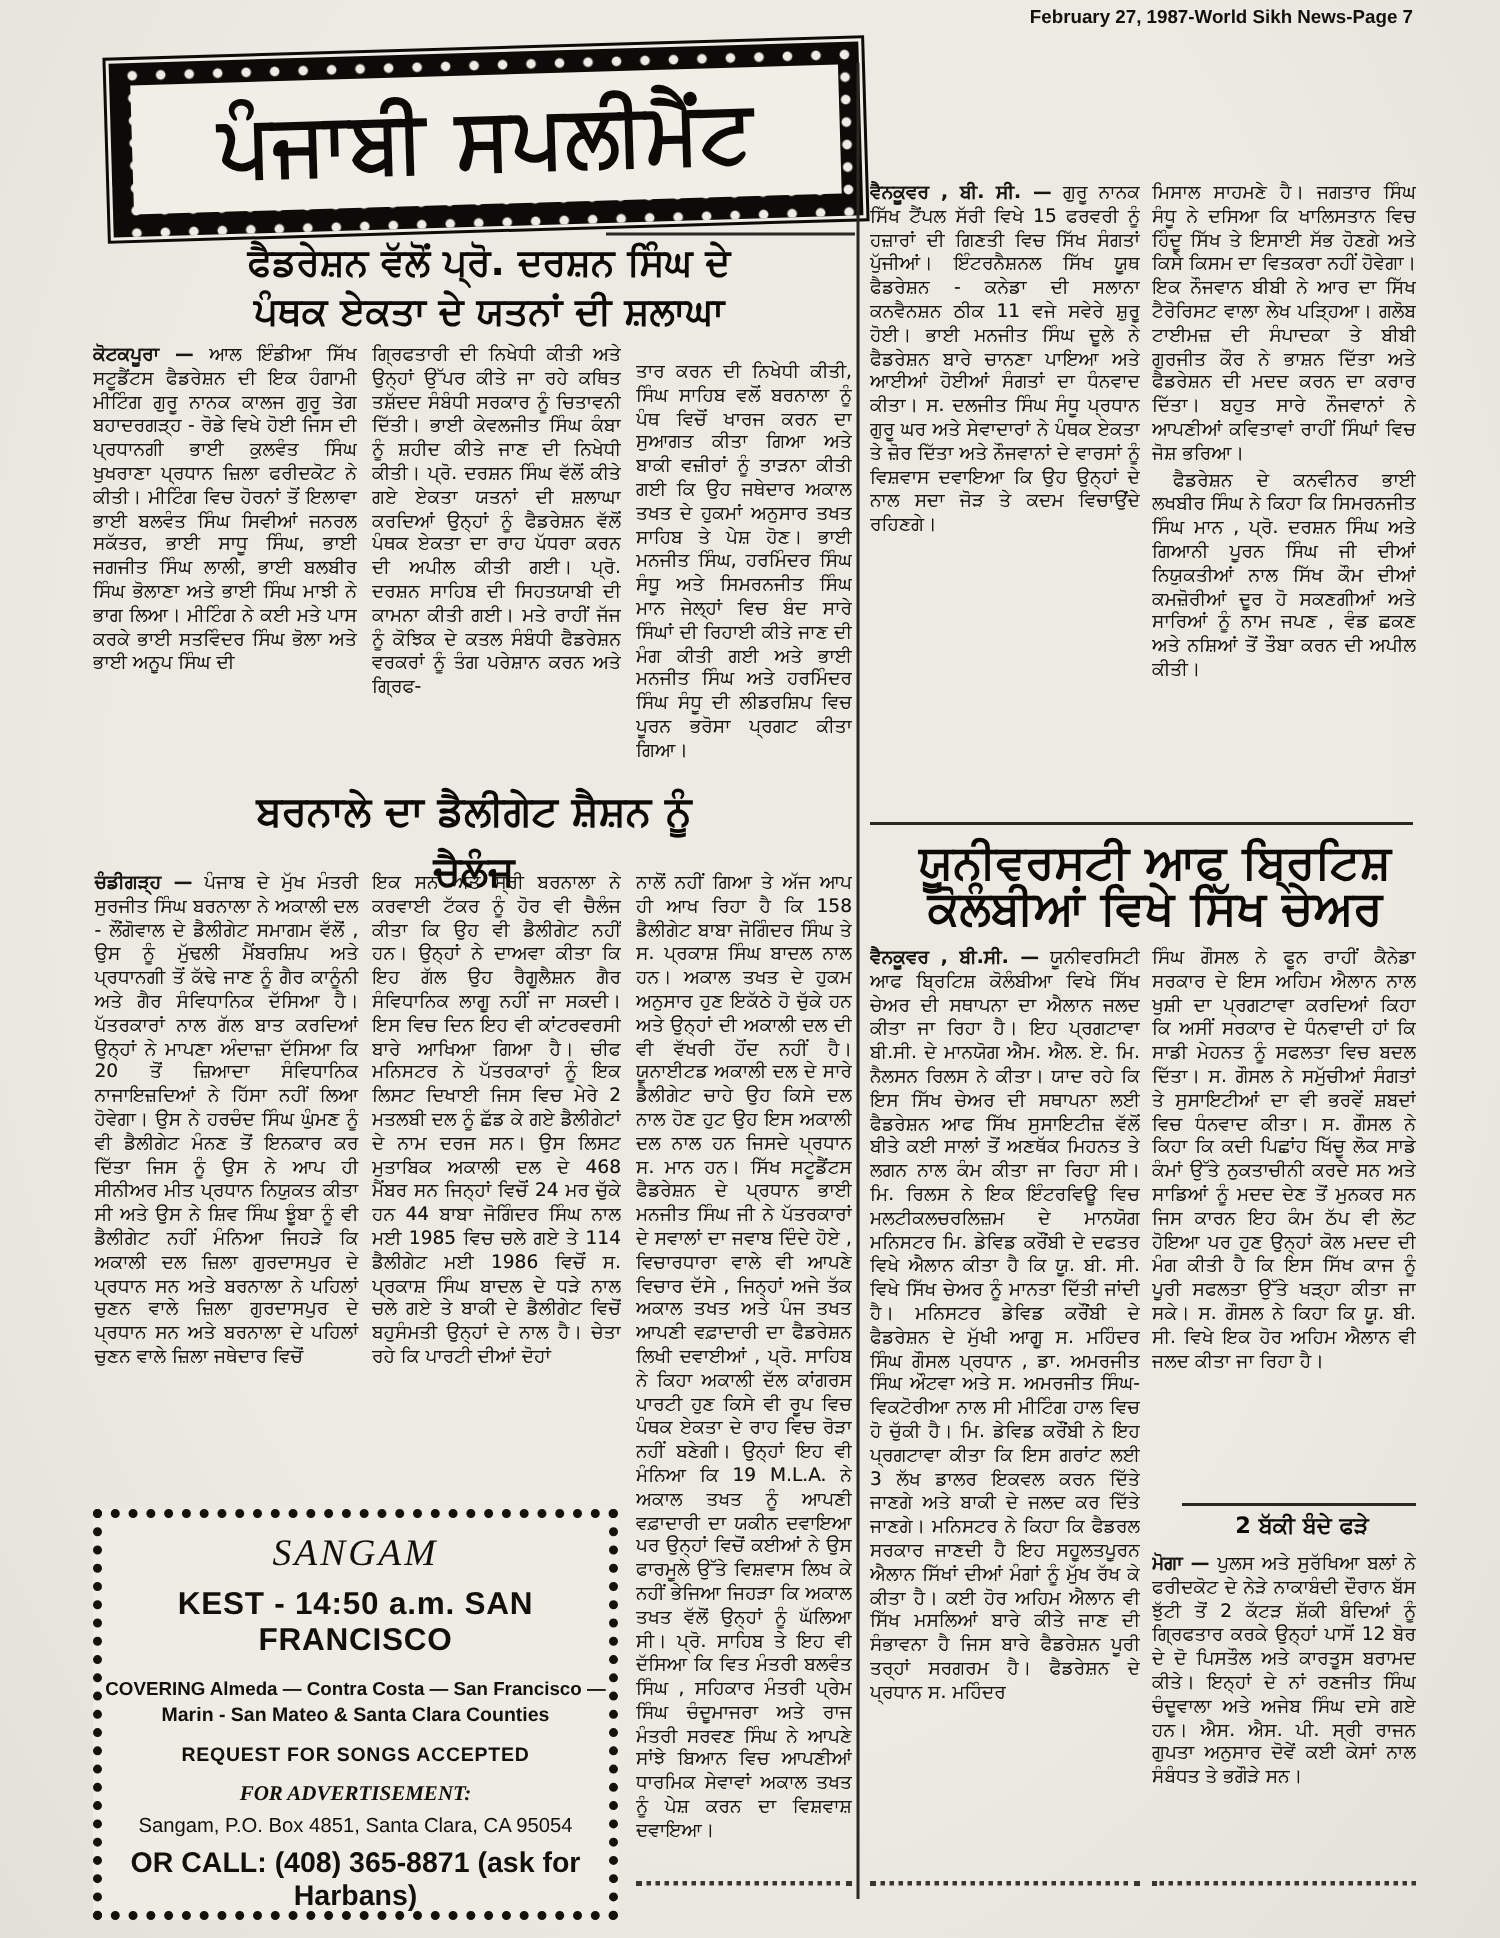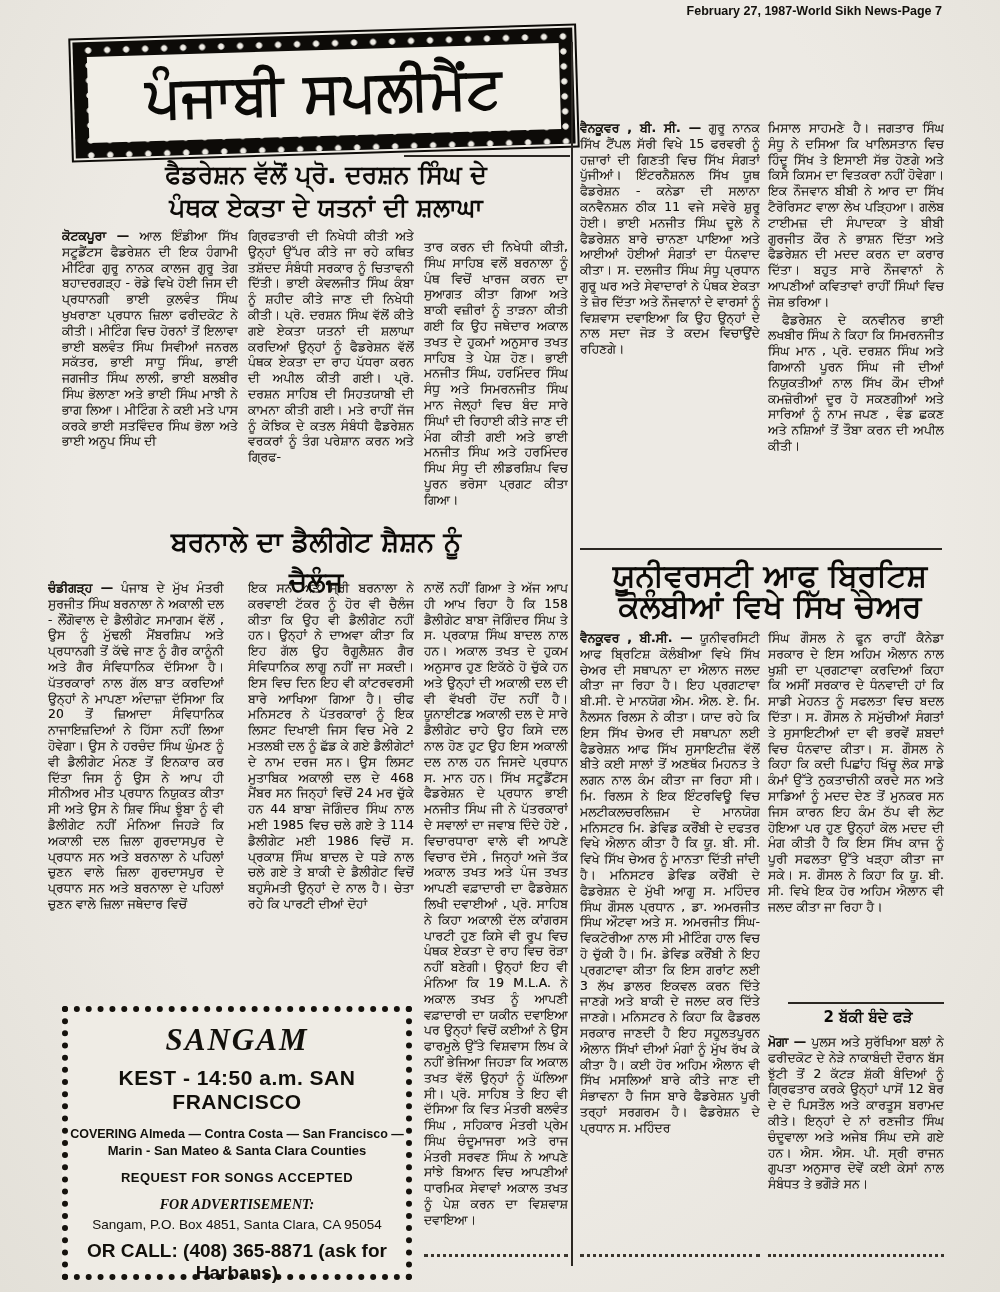--- a/index.html
+++ b/index.html
@@ -47,39 +47,39 @@
     font-size:12.4px; line-height:15.8px; color:#181510;
     text-shadow:0 0 .4px rgba(20,17,12,.55);
   }
   .dateline{ font-weight:bold; }
   .p2{ display:block; text-indent:14px; margin-top:2px;}
   .colA1{ left:62px;  top:228px; width:176px; height:288px;}
   .colA2{ left:248px; top:228px; width:166px; height:288px;}
   .colA3{ left:424px; top:228px; width:144px; height:288px;margin-top:11px;}
   .colB1{ left:580px; top:120px; width:180px; height:412px;}
   .colB2{ left:768px; top:120px; width:176px; height:412px;}
-  .colC1{ left:48px;  top:580px; width:176px; height:416px;}
+  .colC1{ left:63px;  top:580px; width:176px; height:416px;}
   .colC2{ left:248px; top:580px; width:166px; height:418px;}
   .colC3{ left:424px; top:580px; width:144px; height:672px;}
   .colD1{ left:580px; top:630px; width:180px; height:622px;}
   .colD2{ left:768px; top:630px; width:176px; height:372px;}
   .colE { left:768px; top:1034px; width:176px; height:218px;}
   
   .vrule{ position:absolute; width:2px; background:#2b2722;}
   .hrule{ position:absolute; height:2px; background:#2b2722;}
   .dotline{ position:absolute; border-top:3px dotted #3a352d; height:0;}
   
   .ad{
     position:absolute; left:62px; top:1006px; width:338px; height:262px;
     border:6px dotted #15120d; background:#efece5;
     font-family:"Liberation Sans", sans-serif; color:#12100b;
     text-align:center;
   }
-  .ad-title{ font-family:"Liberation Serif", serif; font-style:italic; font-weight:bold;
-    font-size:31px; letter-spacing:2px; margin-top:10px;}
+  .ad-title{ font-family:"Liberation Serif", serif; font-style:italic; font-weight:normal;
+    font-size:25px; letter-spacing:2px; margin-top:10px;}
   .ad-line1{ font-weight:bold; font-size:21px; margin-top:8px; letter-spacing:.5px;}
   .ad-line2{ font-weight:bold; font-size:15.5px; margin-top:13px;}
   .ad-line3{ font-weight:bold; font-size:12.5px; margin-top:13px;}
   .ad-line4{ font-weight:bold; font-size:13px; margin-top:2px;}
   .ad-line5{ font-weight:bold; font-size:13px; margin-top:12px; letter-spacing:.5px;}
   .ad-line6{ font-family:"Liberation Serif", serif; font-style:italic; font-weight:bold; font-size:14px; margin-top:12px;}
   .ad-line7{ font-size:13.5px; margin-top:4px;}
   .ad-line8{ font-weight:bold; font-size:19px; margin-top:8px;}
 </style>
 </head>

